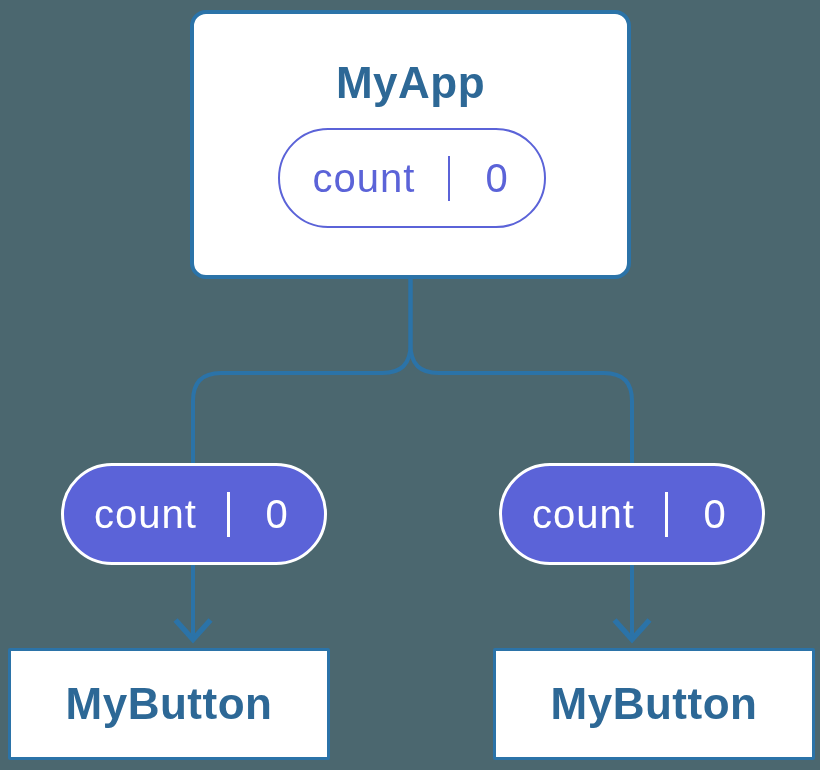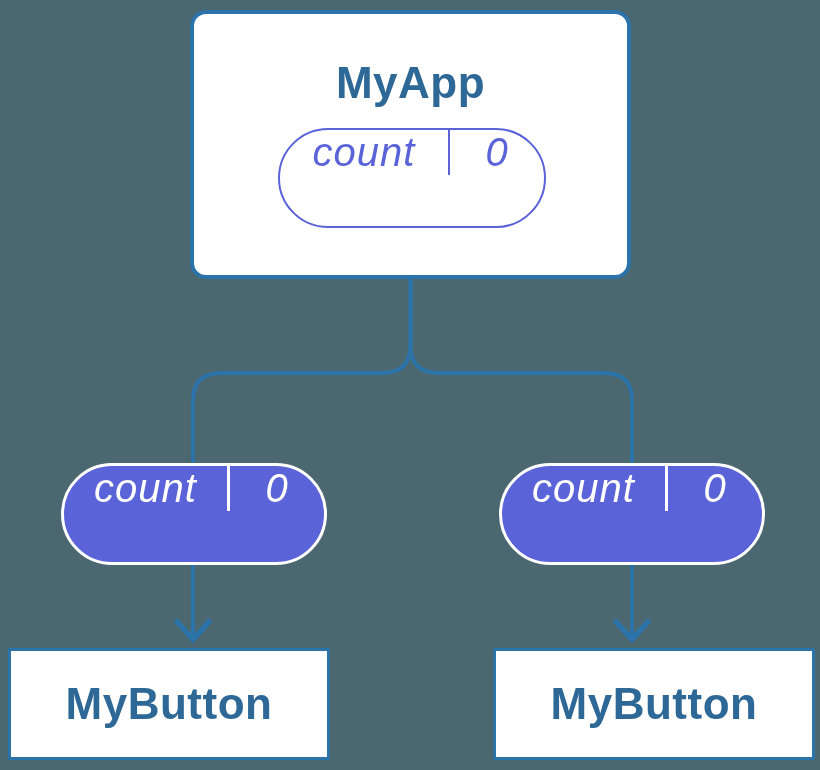--- a/index.html
+++ b/index.html
@@ -41,26 +41,25 @@
   }
   .card.root .card-title {
     position: absolute; left: 0; right: 0; top: 44px;
     text-align: center;
   }
 
   .pill {
     position: absolute;
     box-sizing: border-box;
     display: flex;
-    align-items: flex-start;
+    align-items: center;
     border-radius: 60px;
     overflow: hidden;
     font-size: 40px;
     letter-spacing: 1px;
-    font-style: italic;
   }
   .pill-label { flex: 1; display: flex; align-items: center; justify-content: center; }
   .pill-value { width: 94px; display: flex; align-items: center; justify-content: center; }
 
   .pill.outlined {
     left: 278px; top: 128px; width: 268px; height: 100px;
     background: var(--card-bg, #ffffff);
     border: 2.5px solid var(--purple, #5b63d8);
     color: var(--purple, #5b63d8);
   }

